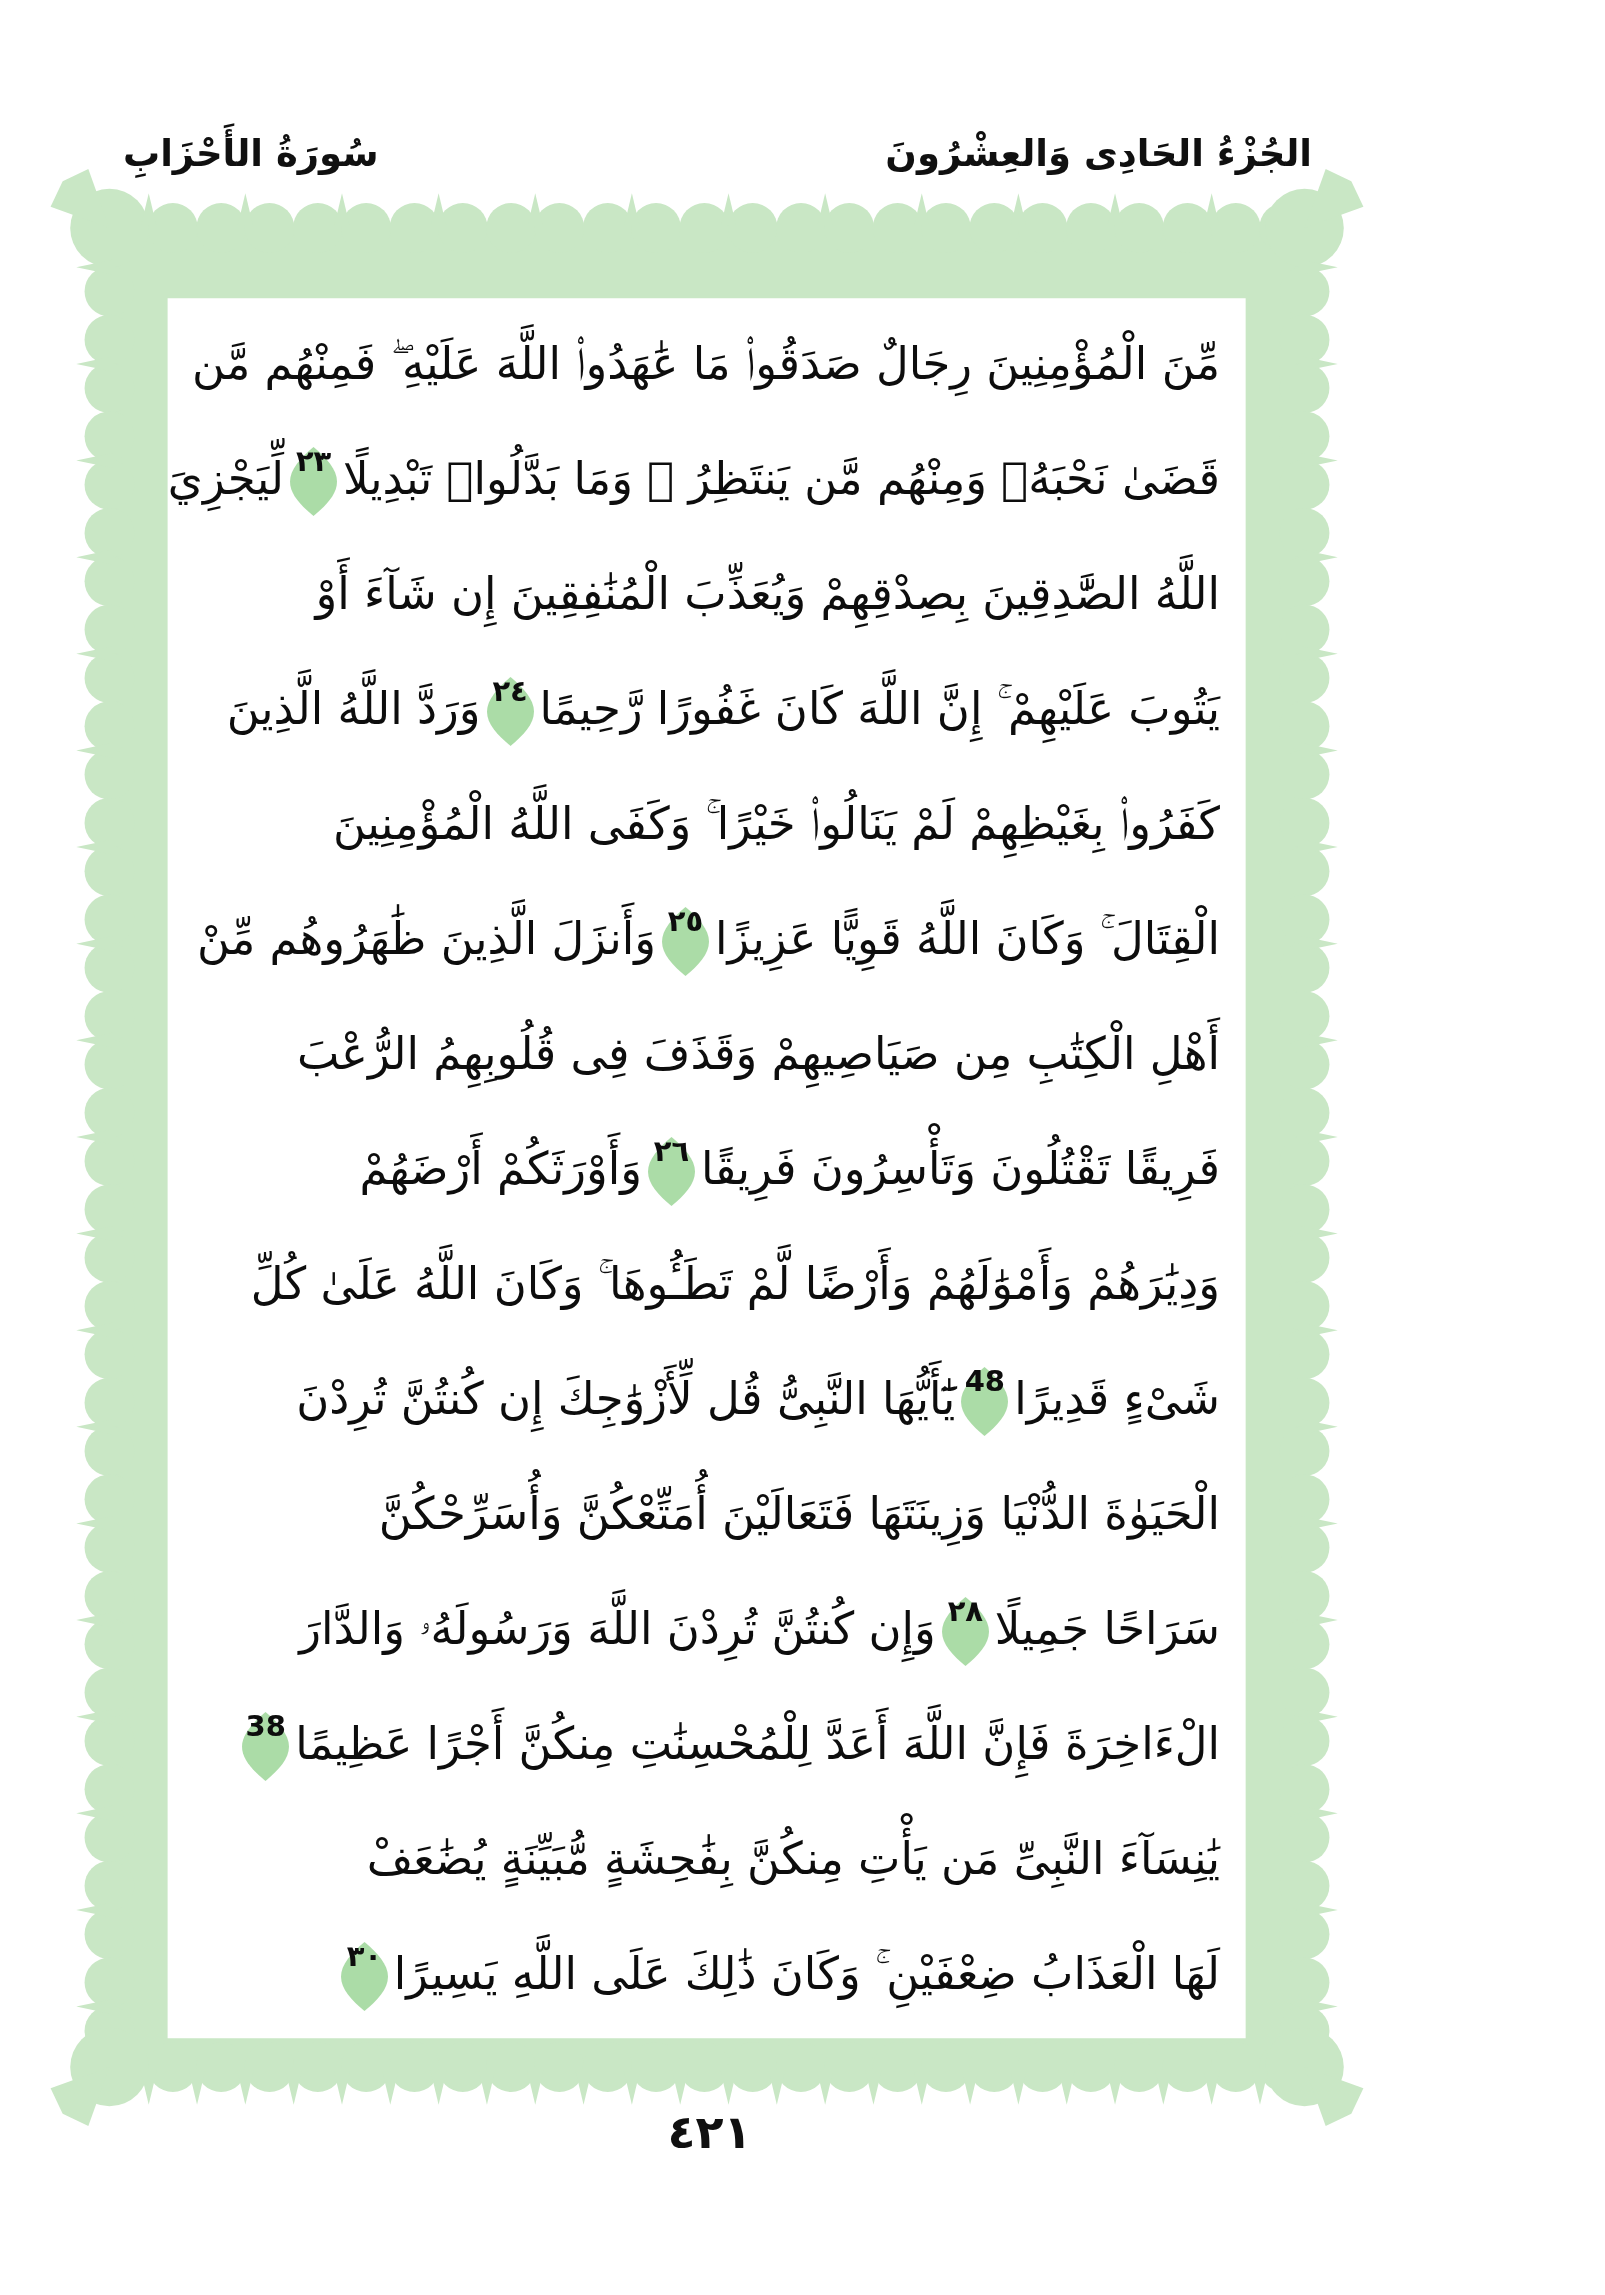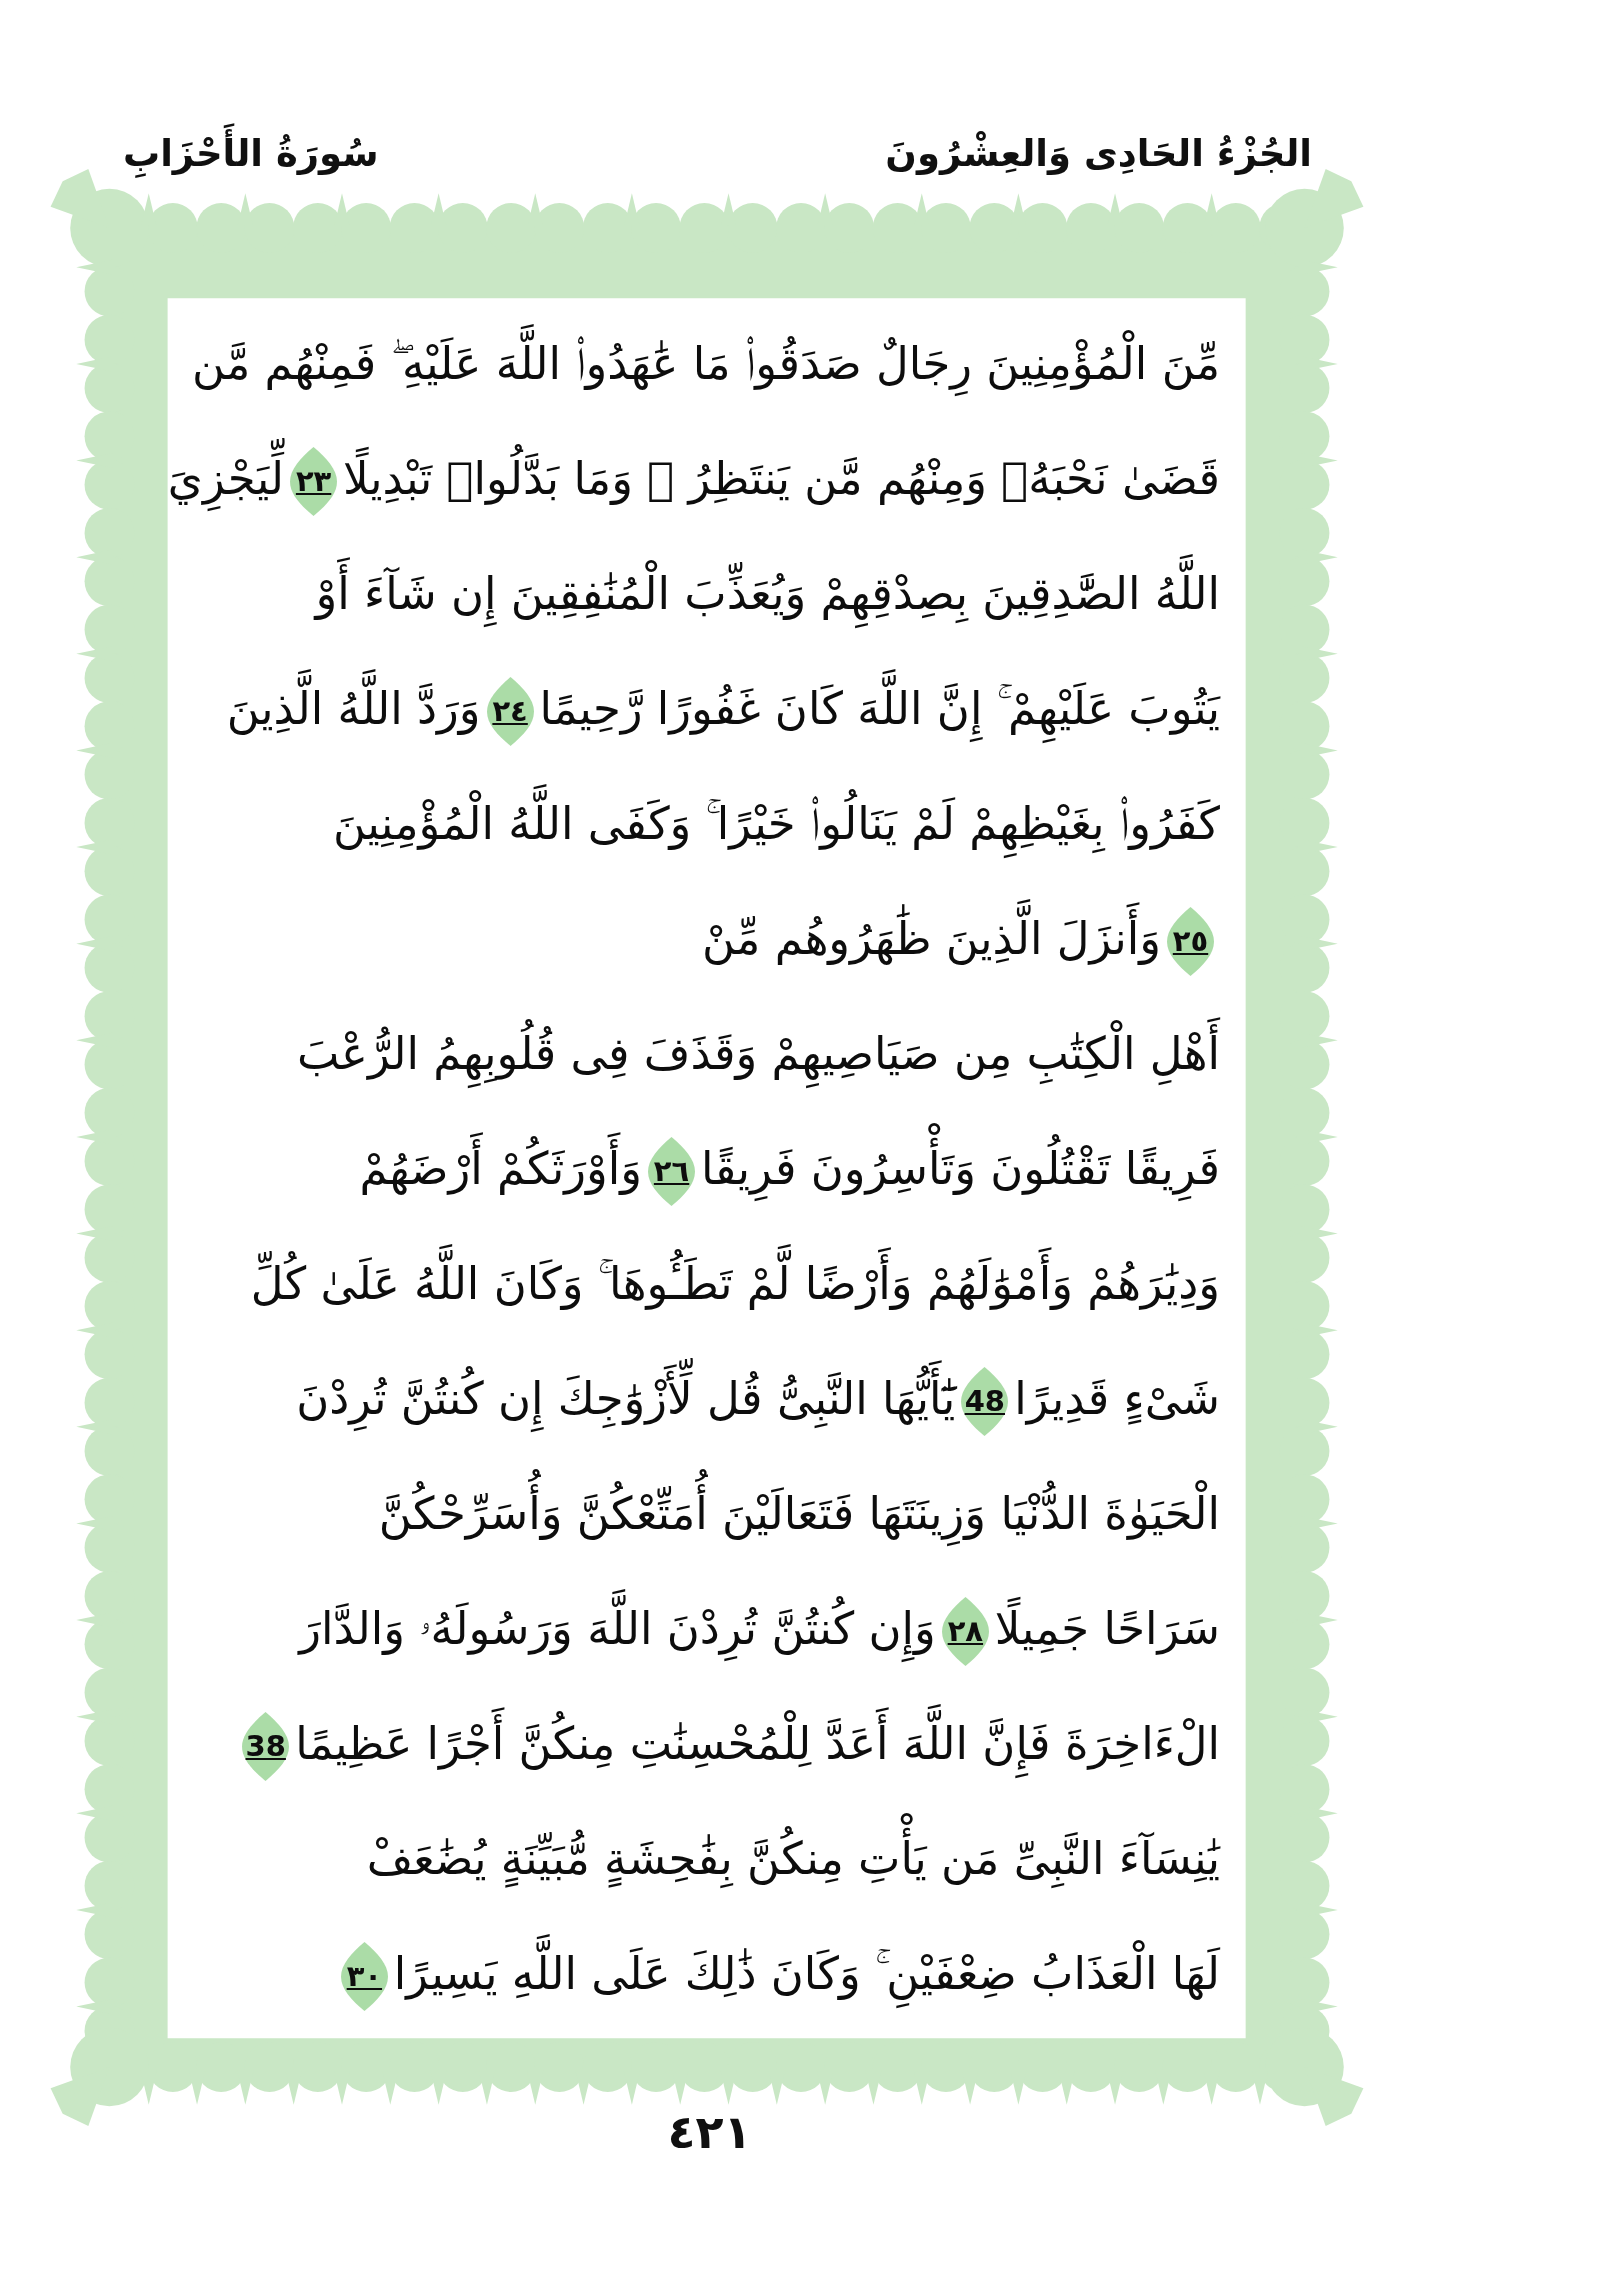--- a/index.html
+++ b/index.html
@@ -24,22 +24,22 @@
   }
   .qline{
     height:115px;line-height:115px;white-space:nowrap;
     text-align:justify;text-align-last:justify;
     font-size:45px;font-weight:500;color:#0d0d0d;
     overflow:visible;
   }
   .qline:after{content:"";display:inline-block;width:100%;}
   .qtext{display:inline;margin-top:24px;}
   .verse-badge{
-    display:inline-flex;align-items:center;justify-content:center;
-    width:47px;height:69px;position:relative;vertical-align:middle;margin:0 6px;text-decoration:underline;
+    display:inline-flex;align-items:flex-start;justify-content:center;
+    width:47px;height:69px;position:relative;vertical-align:middle;margin:0 6px;
   }
   .verse-badge svg{position:absolute;left:0;top:0;width:100%;height:100%;}
   .badge-num{position:relative;font-size:29px;font-weight:700;line-height:1;color:#0d0d0d;}
   
   .page-number{
     position:absolute;left:109px;width:1201px;top:2098px;height:68px;line-height:68px;
     text-align:center;font-size:46px;font-weight:700;color:#101010;
   }
 </style>
 </head>
@@ -271,21 +271,21 @@
         <span class="badge-num">٢٣</span>
       </span><span class="qtext">لِّيَجْزِيَ</span></div>
     <div class="qline"><span class="qtext">اللَّهُ الصَّٰدِقِينَ بِصِدْقِهِمْ وَيُعَذِّبَ الْمُنَٰفِقِينَ إِن شَآءَ أَوْ</span></div>
     <div class="qline"><span class="qtext">يَتُوبَ عَلَيْهِمْ ۚ إِنَّ اللَّهَ كَانَ غَفُورًا رَّحِيمًا</span><span class="verse-badge">
         <svg viewBox="0 0 44 64" preserveAspectRatio="none">
           <path d="M22 0 C34 10 44 21 44 32 C44 44 34 54 22 64 C10 54 0 44 0 32 C0 21 10 10 22 0 Z" fill="#abdca7"></path>
         </svg>
         <span class="badge-num">٢٤</span>
       </span><span class="qtext">وَرَدَّ اللَّهُ الَّذِينَ</span></div>
     <div class="qline"><span class="qtext">كَفَرُوا۟ بِغَيْظِهِمْ لَمْ يَنَالُوا۟ خَيْرًا ۚ وَكَفَى اللَّهُ الْمُؤْمِنِينَ</span></div>
-    <div class="qline"><span class="verse-badge">
+    <div class="qline"><span class="qtext">الْقِتَالَ ۚ وَكَانَ اللَّهُ قَوِيًّا عَزِيزًا</span><span class="verse-badge">
         <svg viewBox="0 0 44 64" preserveAspectRatio="none">
           <path d="M22 0 C34 10 44 21 44 32 C44 44 34 54 22 64 C10 54 0 44 0 32 C0 21 10 10 22 0 Z" fill="#abdca7"></path>
         </svg>
         <span class="badge-num">٢٥</span>
       </span><span class="qtext">وَأَنزَلَ الَّذِينَ ظَٰهَرُوهُم مِّنْ</span></div>
     <div class="qline"><span class="qtext">أَهْلِ الْكِتَٰبِ مِن صَيَاصِيهِمْ وَقَذَفَ فِى قُلُوبِهِمُ الرُّعْبَ</span></div>
     <div class="qline"><span class="qtext">فَرِيقًا تَقْتُلُونَ وَتَأْسِرُونَ فَرِيقًا</span><span class="verse-badge">
         <svg viewBox="0 0 44 64" preserveAspectRatio="none">
           <path d="M22 0 C34 10 44 21 44 32 C44 44 34 54 22 64 C10 54 0 44 0 32 C0 21 10 10 22 0 Z" fill="#abdca7"></path>
         </svg>

